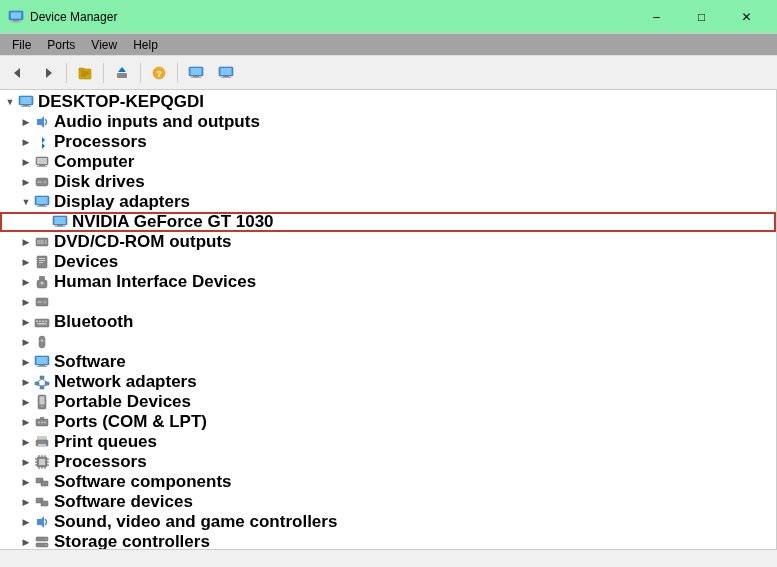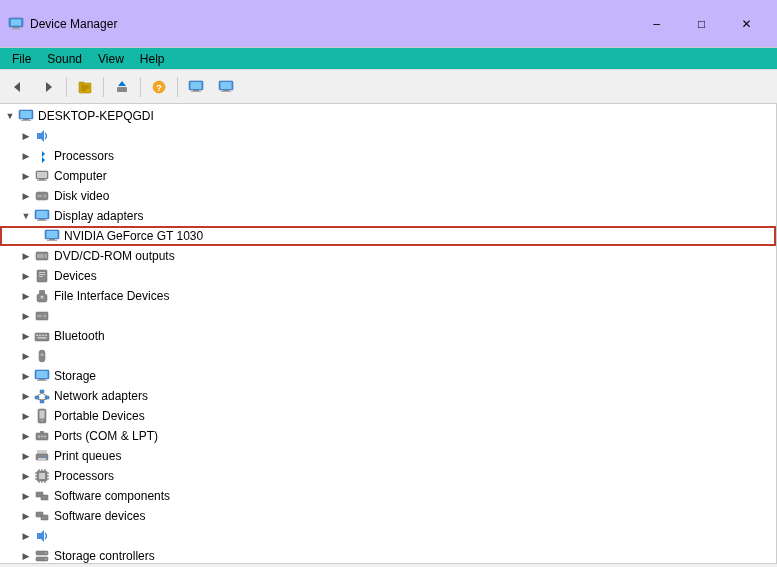--- a/index.html
+++ b/index.html
@@ -7,22 +7,22 @@
       font-family: 'Segoe UI', Tahoma, Geneva, Verdana, sans-serif;
       font-size: 12px;
       background: #f0f0f0;
       width: 777px;
       height: 567px;
       overflow: hidden;
     }
 
     
     .title-bar {
-      background: #c4b5fd;
-      height: 48px;
+      background: #86efac;
+      height: 34px;
       display: flex;
       align-items: center;
       justify-content: space-between;
       padding: 0 8px;
       border-bottom: 1px solid #ccc;
     }
     .title-bar-left {
       display: flex;
       align-items: center;
       gap: 6px;
@@ -43,21 +43,21 @@
       justify-content: center;
       font-size: 12px;
       cursor: pointer;
       background: transparent;
       border: none;
       color: #000;
     }
 
     
     .menu-bar {
-      background: #14b8a6;
+      background: #a3a3a3;
       height: 22px;
       display: flex;
       align-items: center;
       padding: 0 4px;
       border-bottom: 1px solid #ddd;
     }
     .menu-item {
       padding: 2px 8px;
       cursor: pointer;
       font-size: 12px;
@@ -142,21 +142,22 @@
     .tree-icon {
       width: 16px;
       height: 16px;
       margin-right: 4px;
       flex-shrink: 0;
       display: inline-flex;
       align-items: center;
       justify-content: center;
     }
     .tree-label {
-      font-size: 12px;
+      font-size: 17px;
+      font-weight: bold;
     }
 
     
     .status-bar {
       height: 22px;
       background: #f0f0f0;
       border-top: 1px solid #ccc;
       display: flex;
       align-items: center;
       padding: 0 8px;
@@ -180,21 +181,21 @@
   </div>
   <div class="title-bar-controls">
     <button class="title-btn">–</button>
     <button class="title-btn">□</button>
     <button class="title-btn close">✕</button>
   </div>
 </div>
 
 <div class="menu-bar">
   <span class="menu-item">File</span>
-  <span class="menu-item">Sound</span>
+  <span class="menu-item">Ports</span>
   <span class="menu-item">View</span>
   <span class="menu-item">Help</span>
 </div>
 
 <div class="toolbar">
 
   <button class="toolbar-btn" title="Back">
     <svg width="16" height="16" viewBox="0 0 16 16">
       <polygon points="10,3 4,8 10,13" fill="#555"></polygon>
     </svg>
@@ -270,20 +271,21 @@
     </div>
 
     <div class="tree-item" style="padding-left:18px;">
       <span class="tree-expander">▶</span>
       <span class="tree-icon">
         <svg width="16" height="16" viewBox="0 0 16 16">
           <polygon points="3,5 7,5 10,2 10,14 7,11 3,11" fill="#4a90d9"></polygon>
           <path d="M11,5 Q14,8 11,11" stroke="#4a90d9" stroke-width="1.5" fill="none"></path>
         </svg>
       </span>
+      <span class="tree-label">Audio inputs and outputs</span>
     </div>
 
     <div class="tree-item" style="padding-left:18px;">
       <span class="tree-expander">▶</span>
       <span class="tree-icon">
         <svg width="16" height="16" viewBox="0 0 16 16">
           <path d="M8,3 L11,6 L8,9 L11,12 L8,15 L8,9 L5,12 L8,9 L5,6 L8,9 L8,3Z" fill="#0078d7"></path>
         </svg>
       </span>
       <span class="tree-label">Processors</span>
@@ -304,37 +306,37 @@
 
     <div class="tree-item" style="padding-left:18px;">
       <span class="tree-expander">▶</span>
       <span class="tree-icon">
         <svg width="16" height="16" viewBox="0 0 16 16">
           <rect x="2" y="4" width="12" height="8" rx="2" fill="#888" stroke="#666" stroke-width="0.5"></rect>
           <circle cx="11" cy="8" r="1.5" fill="#aaa"></circle>
           <rect x="3" y="7" width="5" height="2" rx="0.5" fill="#aaa"></rect>
         </svg>
       </span>
-      <span class="tree-label">Disk video</span>
+      <span class="tree-label">Disk drives</span>
     </div>
 
     <div class="tree-item" style="padding-left:18px;">
       <span class="tree-expander">▼</span>
       <span class="tree-icon">
         <svg width="16" height="16" viewBox="0 0 16 16">
           <rect x="1" y="2" width="14" height="9" rx="1" fill="#4a90d9" stroke="#2a60a9" stroke-width="0.5"></rect>
           <rect x="2.5" y="3" width="11" height="7" fill="#7ec8f7"></rect>
           <rect x="5" y="11" width="6" height="1" fill="#888"></rect>
           <rect x="3" y="12" width="10" height="1" fill="#aaa"></rect>
         </svg>
       </span>
       <span class="tree-label">Display adapters</span>
     </div>
 
-    <div class="tree-item highlighted" style="padding-left:28px;">
+    <div class="tree-item highlighted" style="padding-left:36px;">
       <span class="tree-expander" style="visibility:hidden;">▶</span>
       <span class="tree-icon">
         <svg width="16" height="16" viewBox="0 0 16 16">
           <rect x="1" y="2" width="14" height="9" rx="1" fill="#4a90d9" stroke="#2a60a9" stroke-width="0.5"></rect>
           <rect x="2.5" y="3" width="11" height="7" fill="#7ec8f7"></rect>
           <rect x="5" y="11" width="6" height="1" fill="#888"></rect>
           <rect x="3" y="12" width="10" height="1" fill="#aaa"></rect>
         </svg>
       </span>
       <span class="tree-label">NVIDIA GeForce GT 1030</span>
@@ -368,21 +370,21 @@
 
     <div class="tree-item" style="padding-left:18px;">
       <span class="tree-expander">▶</span>
       <span class="tree-icon">
         <svg width="16" height="16" viewBox="0 0 16 16">
           <rect x="5" y="2" width="6" height="4" rx="1" fill="#888"></rect>
           <rect x="3" y="6" width="10" height="8" rx="2" fill="#888" stroke="#666" stroke-width="0.5"></rect>
           <circle cx="8" cy="9" r="1.5" fill="#ccc"></circle>
         </svg>
       </span>
-      <span class="tree-label">File Interface Devices</span>
+      <span class="tree-label">Human Interface Devices</span>
     </div>
 
     <div class="tree-item" style="padding-left:18px;">
       <span class="tree-expander">▶</span>
       <span class="tree-icon">
         <svg width="16" height="16" viewBox="0 0 16 16">
           <rect x="2" y="4" width="12" height="8" rx="1" fill="#888" stroke="#666" stroke-width="0.5"></rect>
           <circle cx="11" cy="8" r="1.5" fill="#aaa"></circle>
           <rect x="3" y="7" width="5" height="2" rx="0.5" fill="#aaa"></rect>
         </svg>
@@ -418,21 +420,21 @@
     <div class="tree-item" style="padding-left:18px;">
       <span class="tree-expander">▶</span>
       <span class="tree-icon">
         <svg width="16" height="16" viewBox="0 0 16 16">
           <rect x="1" y="2" width="14" height="9" rx="1" fill="#4a90d9" stroke="#2a60a9" stroke-width="0.5"></rect>
           <rect x="2.5" y="3" width="11" height="7" fill="#7ec8f7"></rect>
           <rect x="5" y="11" width="6" height="1" fill="#888"></rect>
           <rect x="3" y="12" width="10" height="1" fill="#aaa"></rect>
         </svg>
       </span>
-      <span class="tree-label">Storage</span>
+      <span class="tree-label">Software</span>
     </div>
 
     <div class="tree-item" style="padding-left:18px;">
       <span class="tree-expander">▶</span>
       <span class="tree-icon">
         <svg width="16" height="16" viewBox="0 0 16 16">
           <rect x="6" y="2" width="4" height="3" rx="0.5" fill="#4a90d9" stroke="#2a60a9" stroke-width="0.5"></rect>
           <rect x="1" y="8" width="4" height="3" rx="0.5" fill="#4a90d9" stroke="#2a60a9" stroke-width="0.5"></rect>
           <rect x="11" y="8" width="4" height="3" rx="0.5" fill="#4a90d9" stroke="#2a60a9" stroke-width="0.5"></rect>
           <line x1="8" y1="5" x2="3" y2="8" stroke="#888" stroke-width="1"></line>
@@ -530,20 +532,21 @@
     </div>
 
     <div class="tree-item" style="padding-left:18px;">
       <span class="tree-expander">▶</span>
       <span class="tree-icon">
         <svg width="16" height="16" viewBox="0 0 16 16">
           <polygon points="3,5 7,5 10,2 10,14 7,11 3,11" fill="#4a90d9"></polygon>
           <path d="M11,5 Q14,8 11,11" stroke="#4a90d9" stroke-width="1.5" fill="none"></path>
         </svg>
       </span>
+      <span class="tree-label">Sound, video and game controllers</span>
     </div>
 
     <div class="tree-item" style="padding-left:18px;">
       <span class="tree-expander">▶</span>
       <span class="tree-icon">
         <svg width="16" height="16" viewBox="0 0 16 16">
           <rect x="2" y="3" width="12" height="4" rx="1" fill="#888" stroke="#666" stroke-width="0.5"></rect>
           <rect x="2" y="9" width="12" height="4" rx="1" fill="#888" stroke="#666" stroke-width="0.5"></rect>
           <circle cx="12" cy="5" r="1" fill="#aaa"></circle>
           <circle cx="12" cy="11" r="1" fill="#aaa"></circle>

